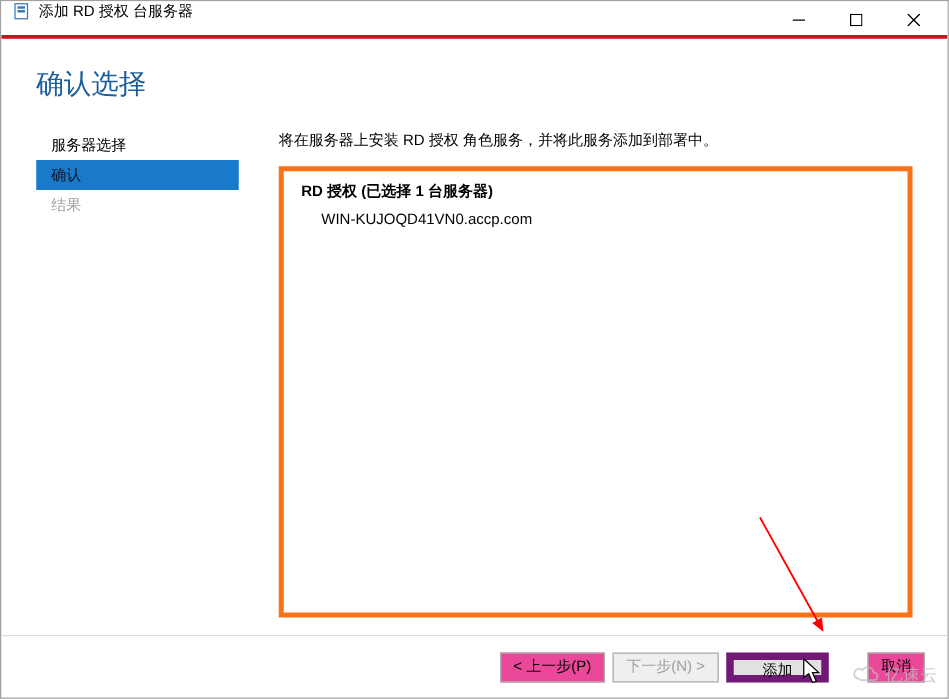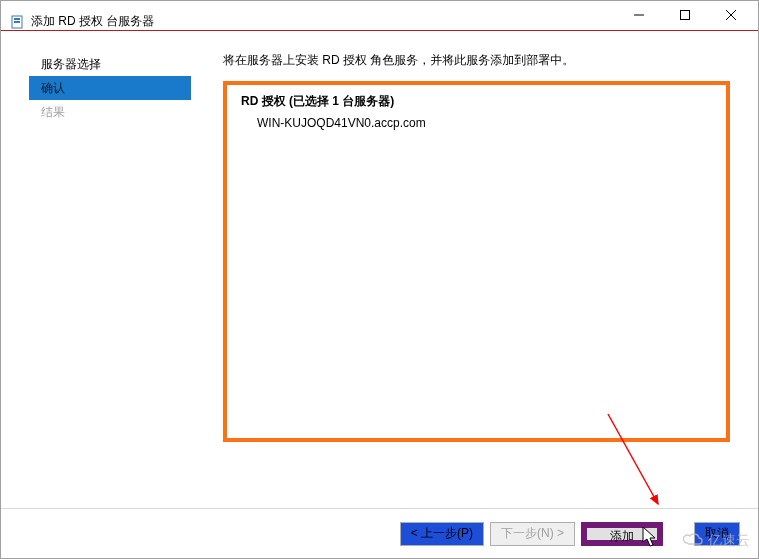--- a/index.html
+++ b/index.html
@@ -9,24 +9,24 @@
       background: #fff;
       width: 759px;
       height: 559px;
       overflow: hidden;
       position: relative;
       border: 1px solid #a0a0a0;
     }
     .titlebar {
       height: 30px;
       display: flex;
-      align-items: flex-end;
+      align-items: flex-start;
       padding: 0 4px 0 8px;
       background: #fff;
-      border-bottom: 1px solid #b91c1c;
+      border-bottom: 3px solid #b91c1c;
     }
     .titlebar .app-icon {
       width: 16px; height: 16px; margin-right: 6px;
       display: inline-flex; align-items: center; justify-content: center;
     }
     .titlebar .title {
       flex: 1;
       color: #000;
       font-size: 12px;
     }
@@ -82,21 +82,21 @@
       align-items: center;
       justify-content: flex-end;
       padding-right: 18px;
       gap: 6px;
     }
     .btn {
       min-width: 82px;
       height: 24px;
       font-size: 12px;
       border: 1px solid #adadad;
-      background: #1d4ed8;
+      background: #ec4899;
       cursor: pointer;
       padding: 0 10px;
     }
     .btn:disabled {
       color: #a0a0a0;
       background: #efefef;
       cursor: default;
     }
     .btn.primary {
       border: 6px solid #701a75;
@@ -151,20 +151,21 @@
     <div class="win-btn close">
       <svg width="10" height="10" viewBox="0 0 10 10">
           <line x1="0" y1="0" x2="10" y2="10" stroke="#000" stroke-width="1"></line>
           <line x1="10" y1="0" x2="0" y2="10" stroke="#000" stroke-width="1"></line>
         </svg>
     </div>
   </div>
 </div>
 
 <div class="content">
+  <div class="page-title">确认选择</div>
   <div class="main-row">
     <div class="sidebar">
       <div class="sidebar-item">服务器选择</div>
       <div class="sidebar-item selected">确认</div>
       <div class="sidebar-item disabled">结果</div>
     </div>
     <div class="main-panel">
       <div class="intro-text">将在服务器上安装 RD 授权 角色服务，并将此服务添加到部署中。</div>
       <div class="list-box">
         <div class="list-heading">RD 授权  (已选择 1 台服务器)</div>

